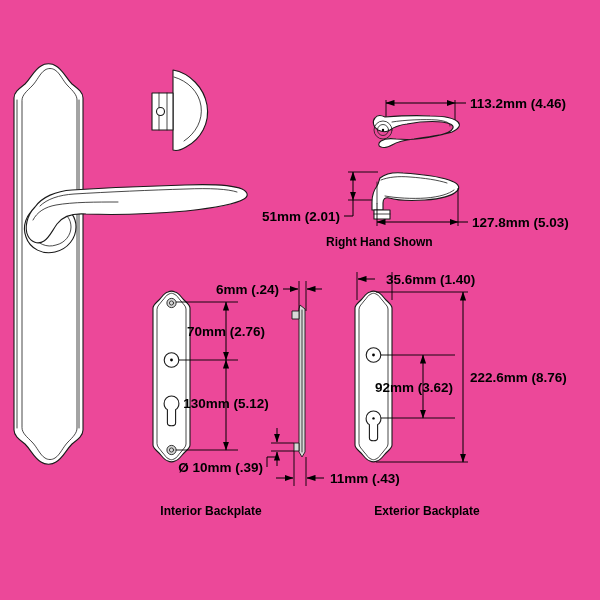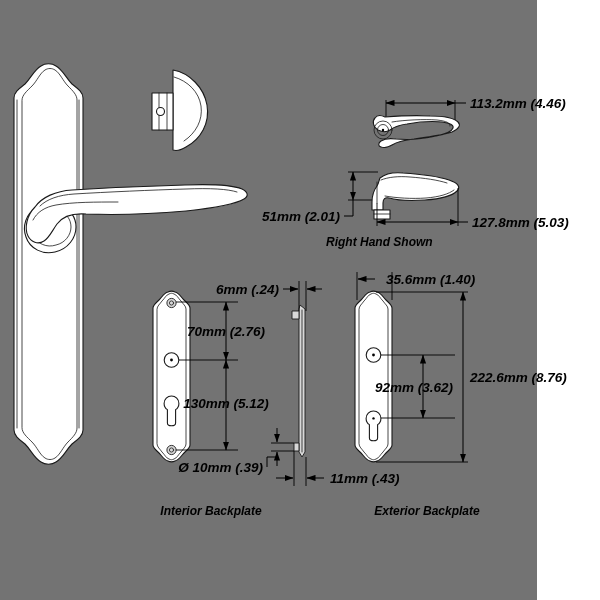--- a/index.html
+++ b/index.html
@@ -8,24 +8,23 @@
     background: #ffffff;
   }
   body {
     width: 600px;
     height: 600px;
     overflow: hidden;
     font-family: "Liberation Sans", sans-serif;
   }
   #drawing-root {
     position: relative;
-    width: 537px;
+    width: 600px;
     height: 600px;
-    background: #737373;
-    font-style: italic;
+    background: #ec4899;
   }
   svg#tech-drawing {
     position: absolute;
     top: 0;
     left: 0;
     width: 600px;
     height: 600px;
     display: block;
   }
   .outline {

